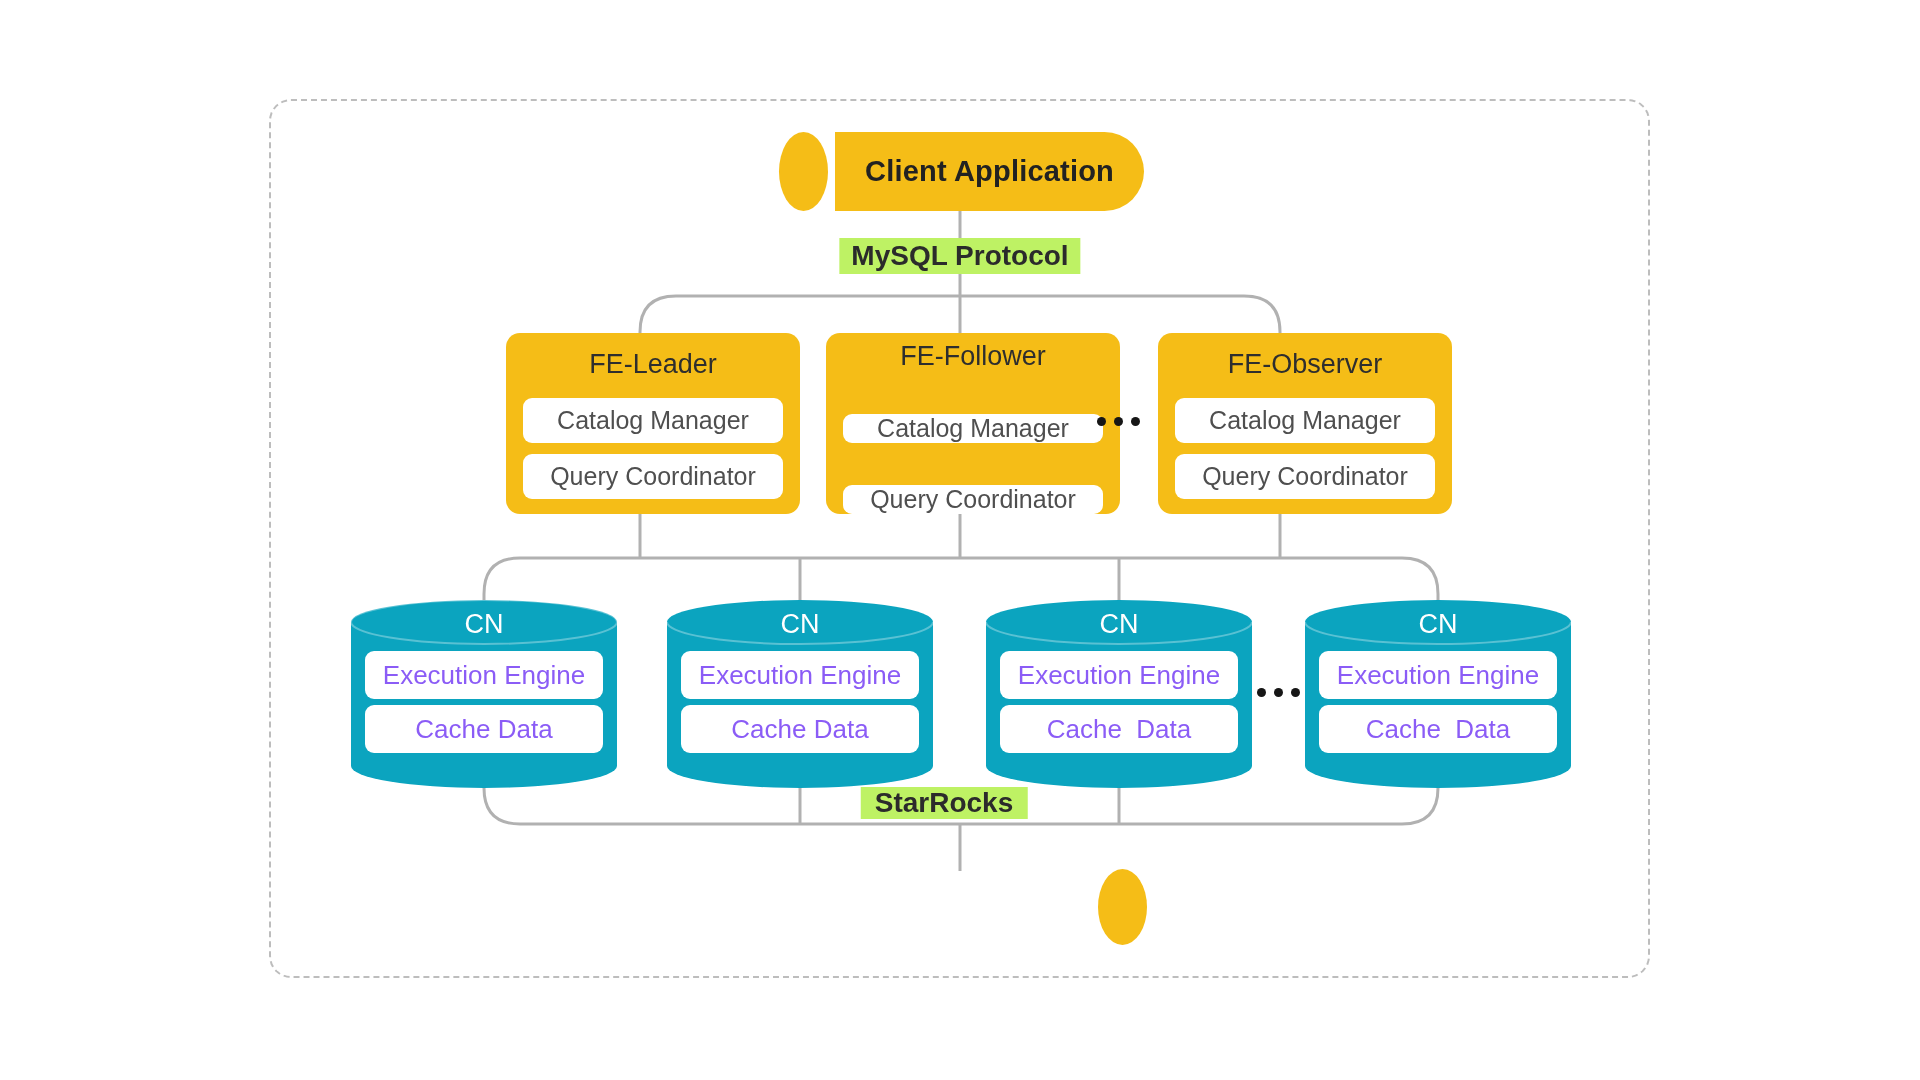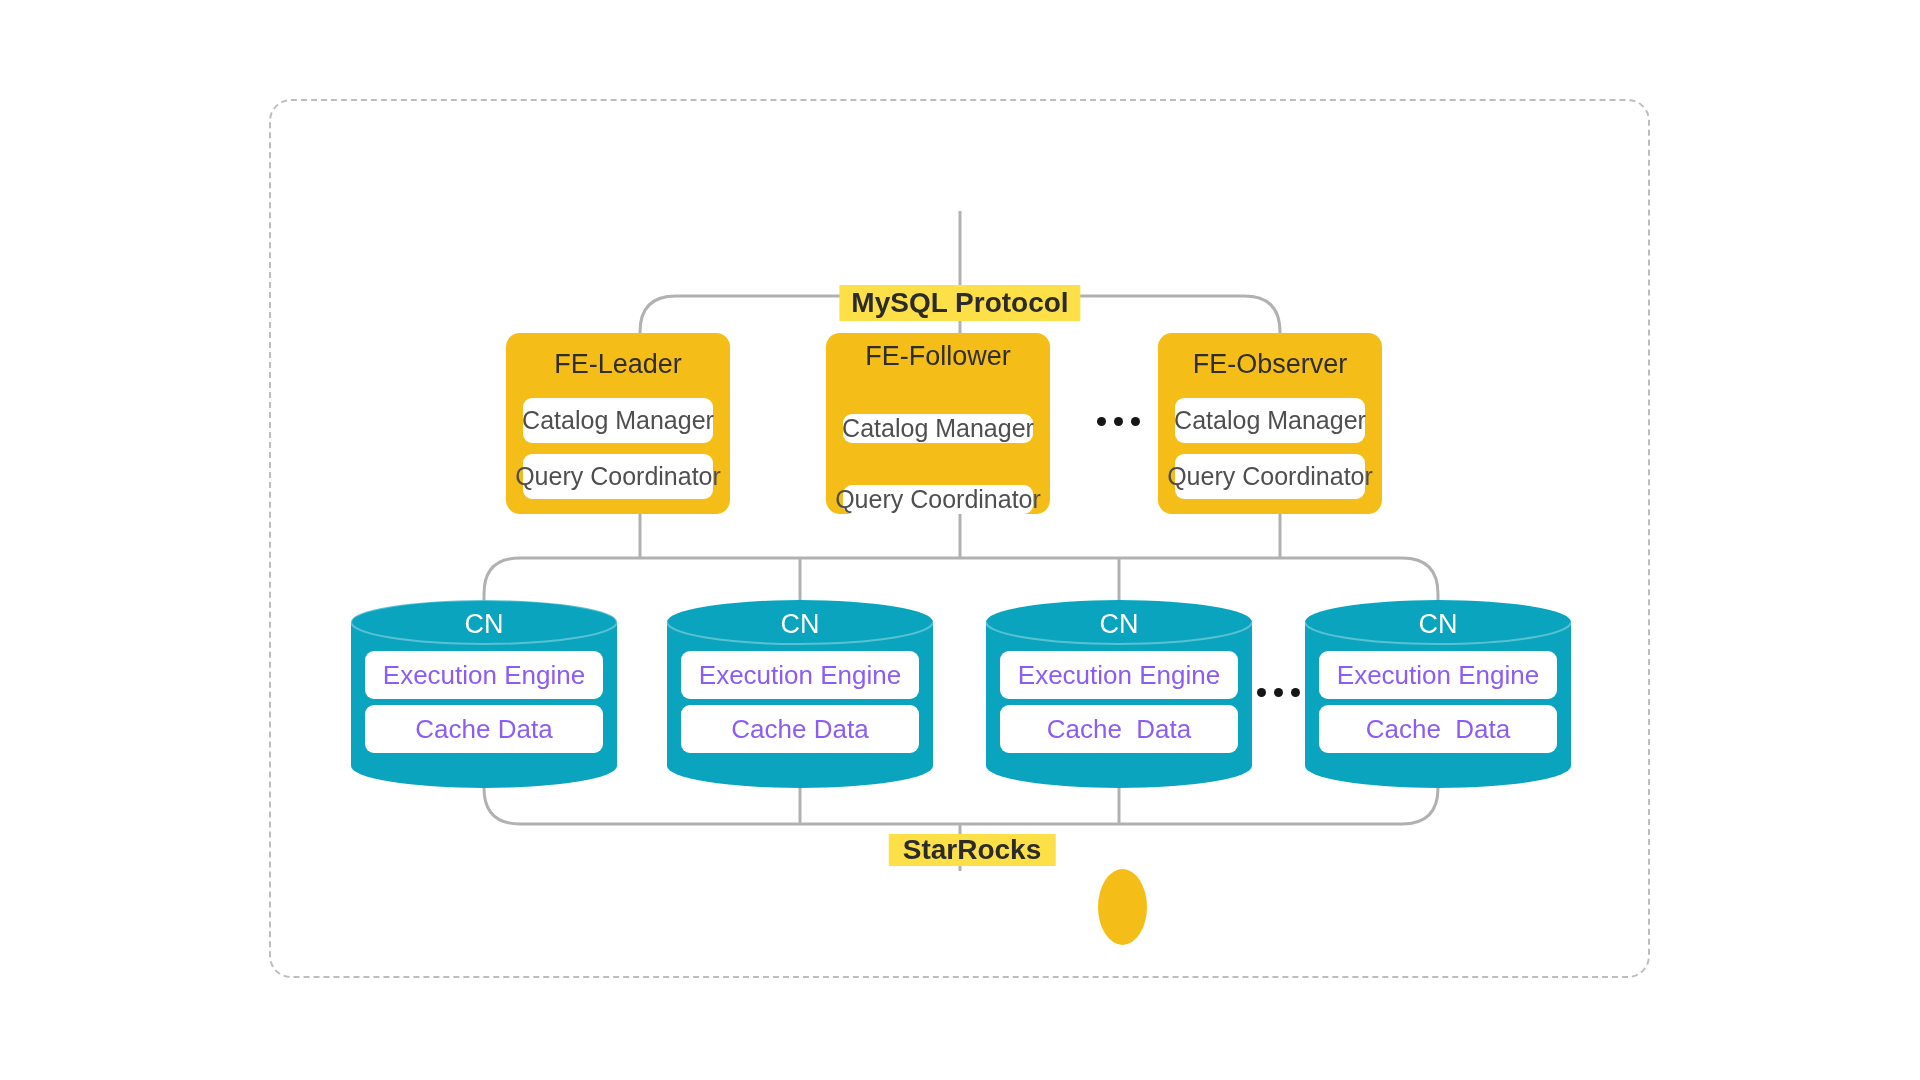--- a/index.html
+++ b/index.html
@@ -24,27 +24,27 @@
     display:flex;align-items:center;justify-content:center;}
   .pill .pill-label{font-size:29px;font-weight:700;color:#222222;letter-spacing:.2px;}
   .client-pill{left:779px;top:132px;width:365px;}
   .client-pill .cap{left:0;}
   .client-pill .tube{left:56px;width:309px;border-radius:0 40px 40px 0;}
   .storage-pill{left:779px;top:869px;width:368px;height:76px;}
   .storage-pill .cap{right:0;height:76px;}
   .storage-pill .tube{left:0;width:314px;height:76px;border-radius:38px 0 0 38px;}
 
   
-  .float-label{position:absolute;transform:translateX(-50%);color:#2B2B2B;background:#fde047;
-    white-space:nowrap;margin-top:47px;}
+  .float-label{position:absolute;transform:translateX(-50%);color:#2B2B2B;background:#bef264;
+    white-space:nowrap;}
   .protocol-label{left:960px;top:238px;font-size:28px;font-weight:700;padding:2px 12px;}
-  .group-label{left:972px;top:787px;font-size:28px;font-weight:700;padding:0 14px;}
-
-  
-  .fe-node{position:absolute;top:333px;width:224px;height:181px;background:var(--yellow);
+  .group-label{left:944px;top:787px;font-size:28px;font-weight:700;padding:0 14px;}
+
+  
+  .fe-node{position:absolute;top:333px;width:294px;height:181px;background:var(--yellow);
     border-radius:14px;display:flex;flex-direction:column;align-items:center;
     padding:8px 17px 15px;gap:11px;}
   .fe-node .node-title{font-size:27px;font-weight:500;color:#2E2E2E;height:46px;
     display:flex;align-items:center;}
   .comp{width:100%;background:#ffffff;border-radius:9px;display:flex;align-items:center;
     justify-content:center;}
   .fe-node .comp{height:45px;}
   .fe-node .comp-label{font-size:25px;color:var(--gray-text);}
   .comp-label{white-space:pre;}
 
@@ -78,20 +78,26 @@
     <path class="connector" d="M960,211 L960,335"></path>
     <path class="connector" d="M640,335 L640,332 Q640,296 676,296 L1244,296 Q1280,296 1280,332 L1280,335"></path>
     <path class="connector" d="M640,512 L640,558 M960,512 L960,558 M1280,512 L1280,558"></path>
     <path class="connector" d="M484,604 L484,594 Q484,558 520,558 L1402,558 Q1438,558 1438,594 L1438,604"></path>
     <path class="connector" d="M800,558 L800,604 M1119,558 L1119,604"></path>
     <path class="connector" d="M800,784 L800,824 M1119,784 L1119,824"></path>
     <path class="connector" d="M484,784 L484,788 Q484,824 520,824 L1402,824 Q1438,824 1438,788 L1438,784"></path>
     <path class="connector" d="M960,824 L960,871"></path>
   </svg>
 
+  <div class="pill client-pill">
+    <span class="cap"></span>
+    <span class="tube">
+      <span class="pill-label">Client Application</span>
+    </span>
+  </div>
 
   <div class="float-label protocol-label">MySQL Protocol</div>
 
   <div class="fe-node" style="left:506px;">
     <div class="node-title">FE-Leader</div>
     <div class="comp">
       <span class="comp-label">Catalog Manager</span>
     </div>
     <div class="comp">
       <span class="comp-label">Query Coordinator</span>

